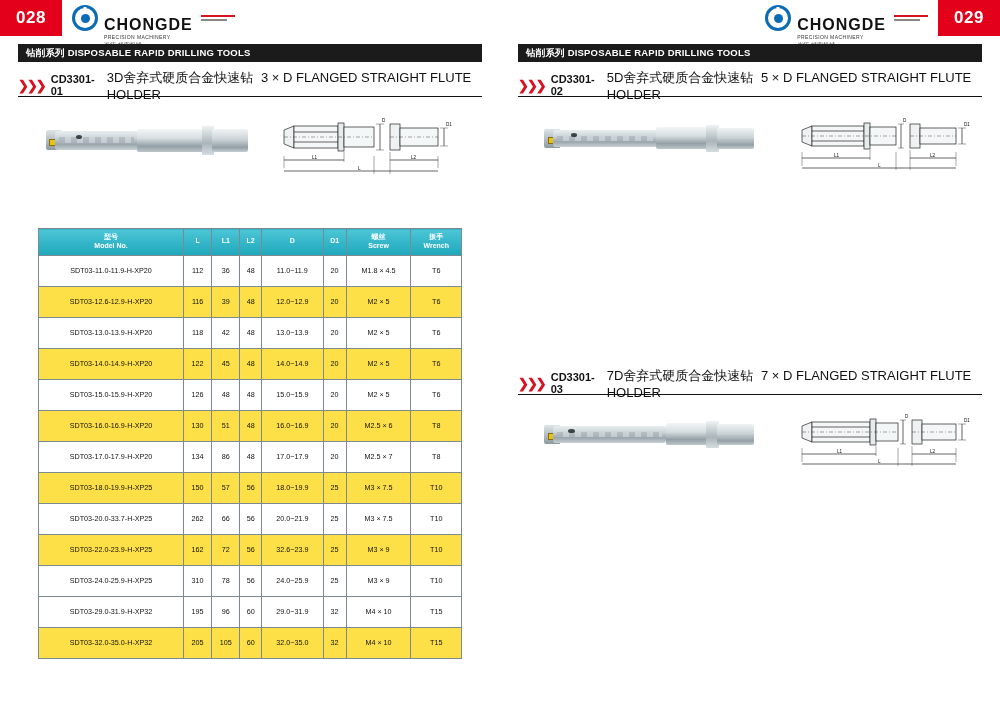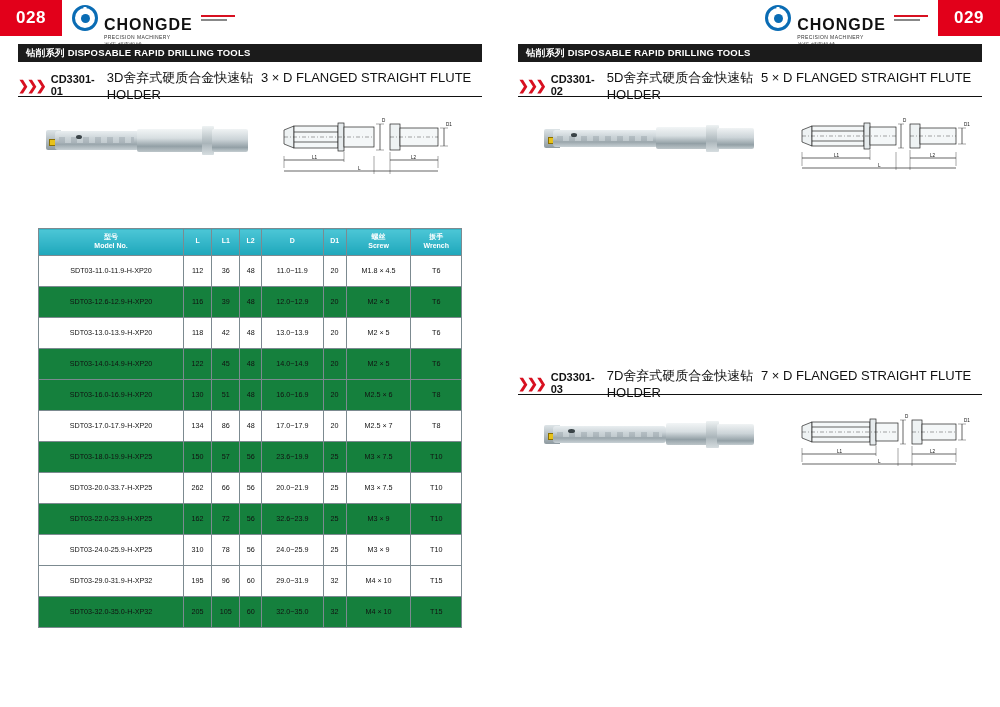--- a/index.html
+++ b/index.html
@@ -139,21 +139,21 @@
     background:#31b7c9;
     background:linear-gradient(180deg,#4cc6d6,#1ea7bb);
     color:#fff; font-weight:bold;
     padding:2px 2px;
     line-height:1.25;
     font-size:6.4px;
   }
   table.spec thead th .cn { display:block; }
   table.spec thead th .en { display:block; }
   table.spec tbody td { padding:1px 2px; }
-  table.spec tbody tr.alt td { background:#15803d; }
+  table.spec tbody tr.alt td { background:#fde047; }
   table.spec tbody tr td:first-child { text-align:center; }
 
   
   #table-cd3301-01 { left:38px; top:228px; width:424px; font-size:7.2px; }
   #table-cd3301-01 thead th { font-size:7px; padding:4px 2px; }
   #table-cd3301-01 tbody td { height:31px; padding:0 2px; }
 
   .dimtxt { font-size:4.6px; fill:#111; font-family:"Liberation Sans", sans-serif; }
 </style>
 </head>
@@ -298,20 +298,30 @@
         <tr class="alt">
           <td>SDT03-14.0-14.9-H-XP20</td>
           <td>122</td>
           <td>45</td>
           <td>48</td>
           <td>14.0~14.9</td>
           <td>20</td>
           <td>M2 × 5</td>
           <td>T6</td>
         </tr>
+        <tr>
+          <td>SDT03-15.0-15.9-H-XP20</td>
+          <td>126</td>
+          <td>48</td>
+          <td>48</td>
+          <td>15.0~15.9</td>
+          <td>20</td>
+          <td>M2 × 5</td>
+          <td>T6</td>
+        </tr>
         <tr class="alt">
           <td>SDT03-16.0-16.9-H-XP20</td>
           <td>130</td>
           <td>51</td>
           <td>48</td>
           <td>16.0~16.9</td>
           <td>20</td>
           <td>M2.5 × 6</td>
           <td>T8</td>
         </tr>
@@ -323,21 +333,21 @@
           <td>17.0~17.9</td>
           <td>20</td>
           <td>M2.5 × 7</td>
           <td>T8</td>
         </tr>
         <tr class="alt">
           <td>SDT03-18.0-19.9-H-XP25</td>
           <td>150</td>
           <td>57</td>
           <td>56</td>
-          <td>23.6~19.9</td>
+          <td>18.0~19.9</td>
           <td>25</td>
           <td>M3 × 7.5</td>
           <td>T10</td>
         </tr>
         <tr>
           <td>SDT03-20.0-33.7-H-XP25</td>
           <td>262</td>
           <td>66</td>
           <td>56</td>
           <td>20.0~21.9</td>

